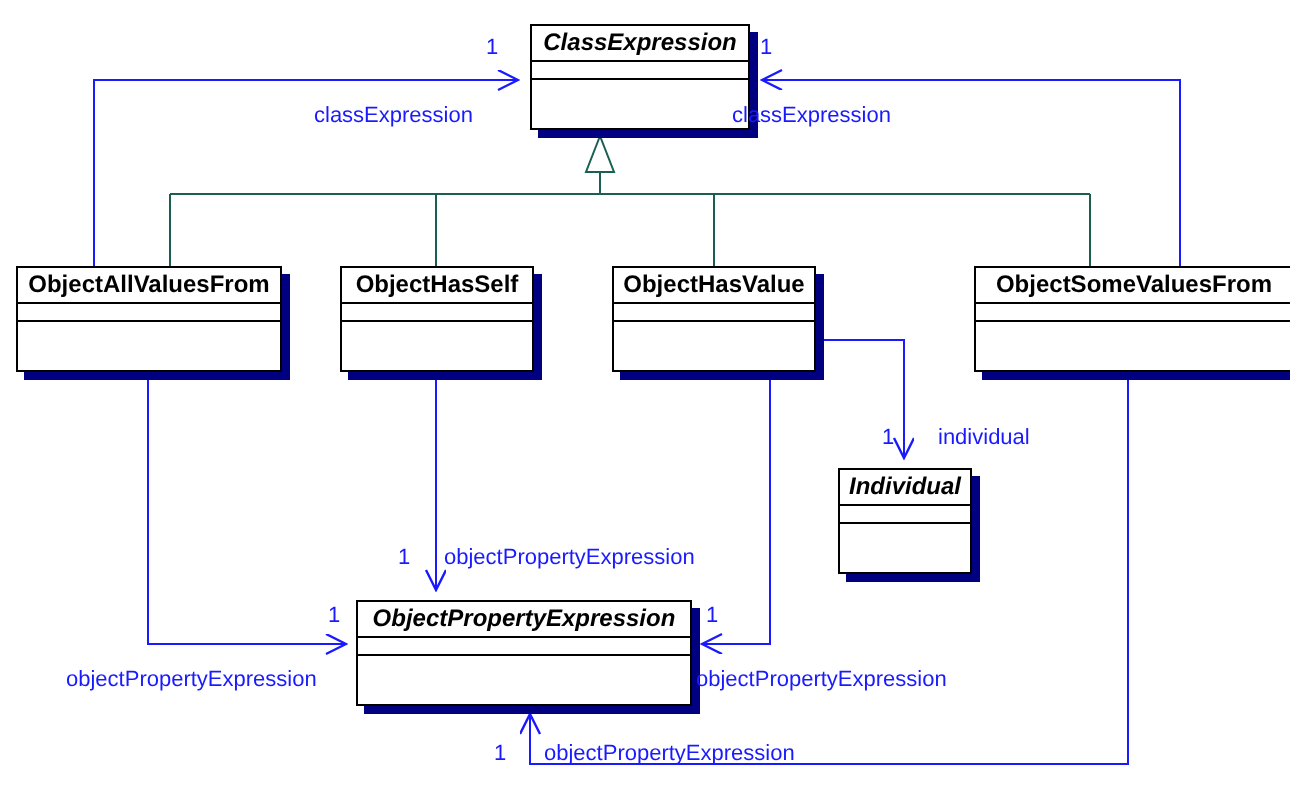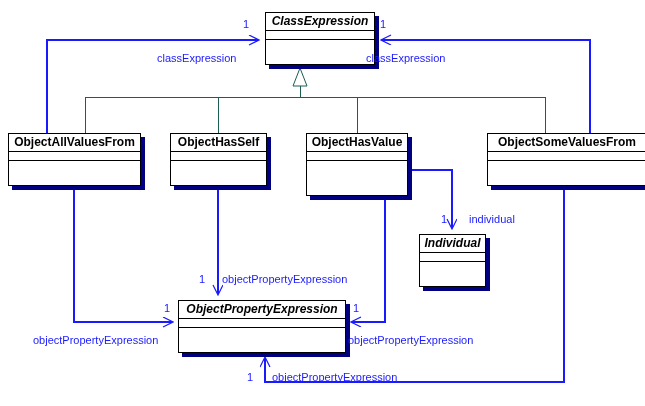--- a/index.html
+++ b/index.html
@@ -147,21 +147,21 @@
     <div class="uml-attrs"></div>
     <div class="uml-ops"></div>
   </div>
 
   <div class="uml-class" style="left:8px; top:133px; width:133px; height:53px;">
     <div class="uml-name">ObjectAllValuesFrom</div>
     <div class="uml-attrs"></div>
     <div class="uml-ops"></div>
   </div>
 
-  <div class="uml-class" style="left:306px; top:133px; width:102px; height:63px;">
+  <div class="uml-class" style="left:306px; top:133px; width:102px; height:53px;">
     <div class="uml-name">ObjectHasValue</div>
     <div class="uml-attrs"></div>
     <div class="uml-ops"></div>
   </div>
 
   <div class="uml-class" style="left:487px; top:133px; width:160px; height:53px;">
     <div class="uml-name">ObjectSomeValuesFrom</div>
     <div class="uml-attrs"></div>
     <div class="uml-ops"></div>
   </div>

